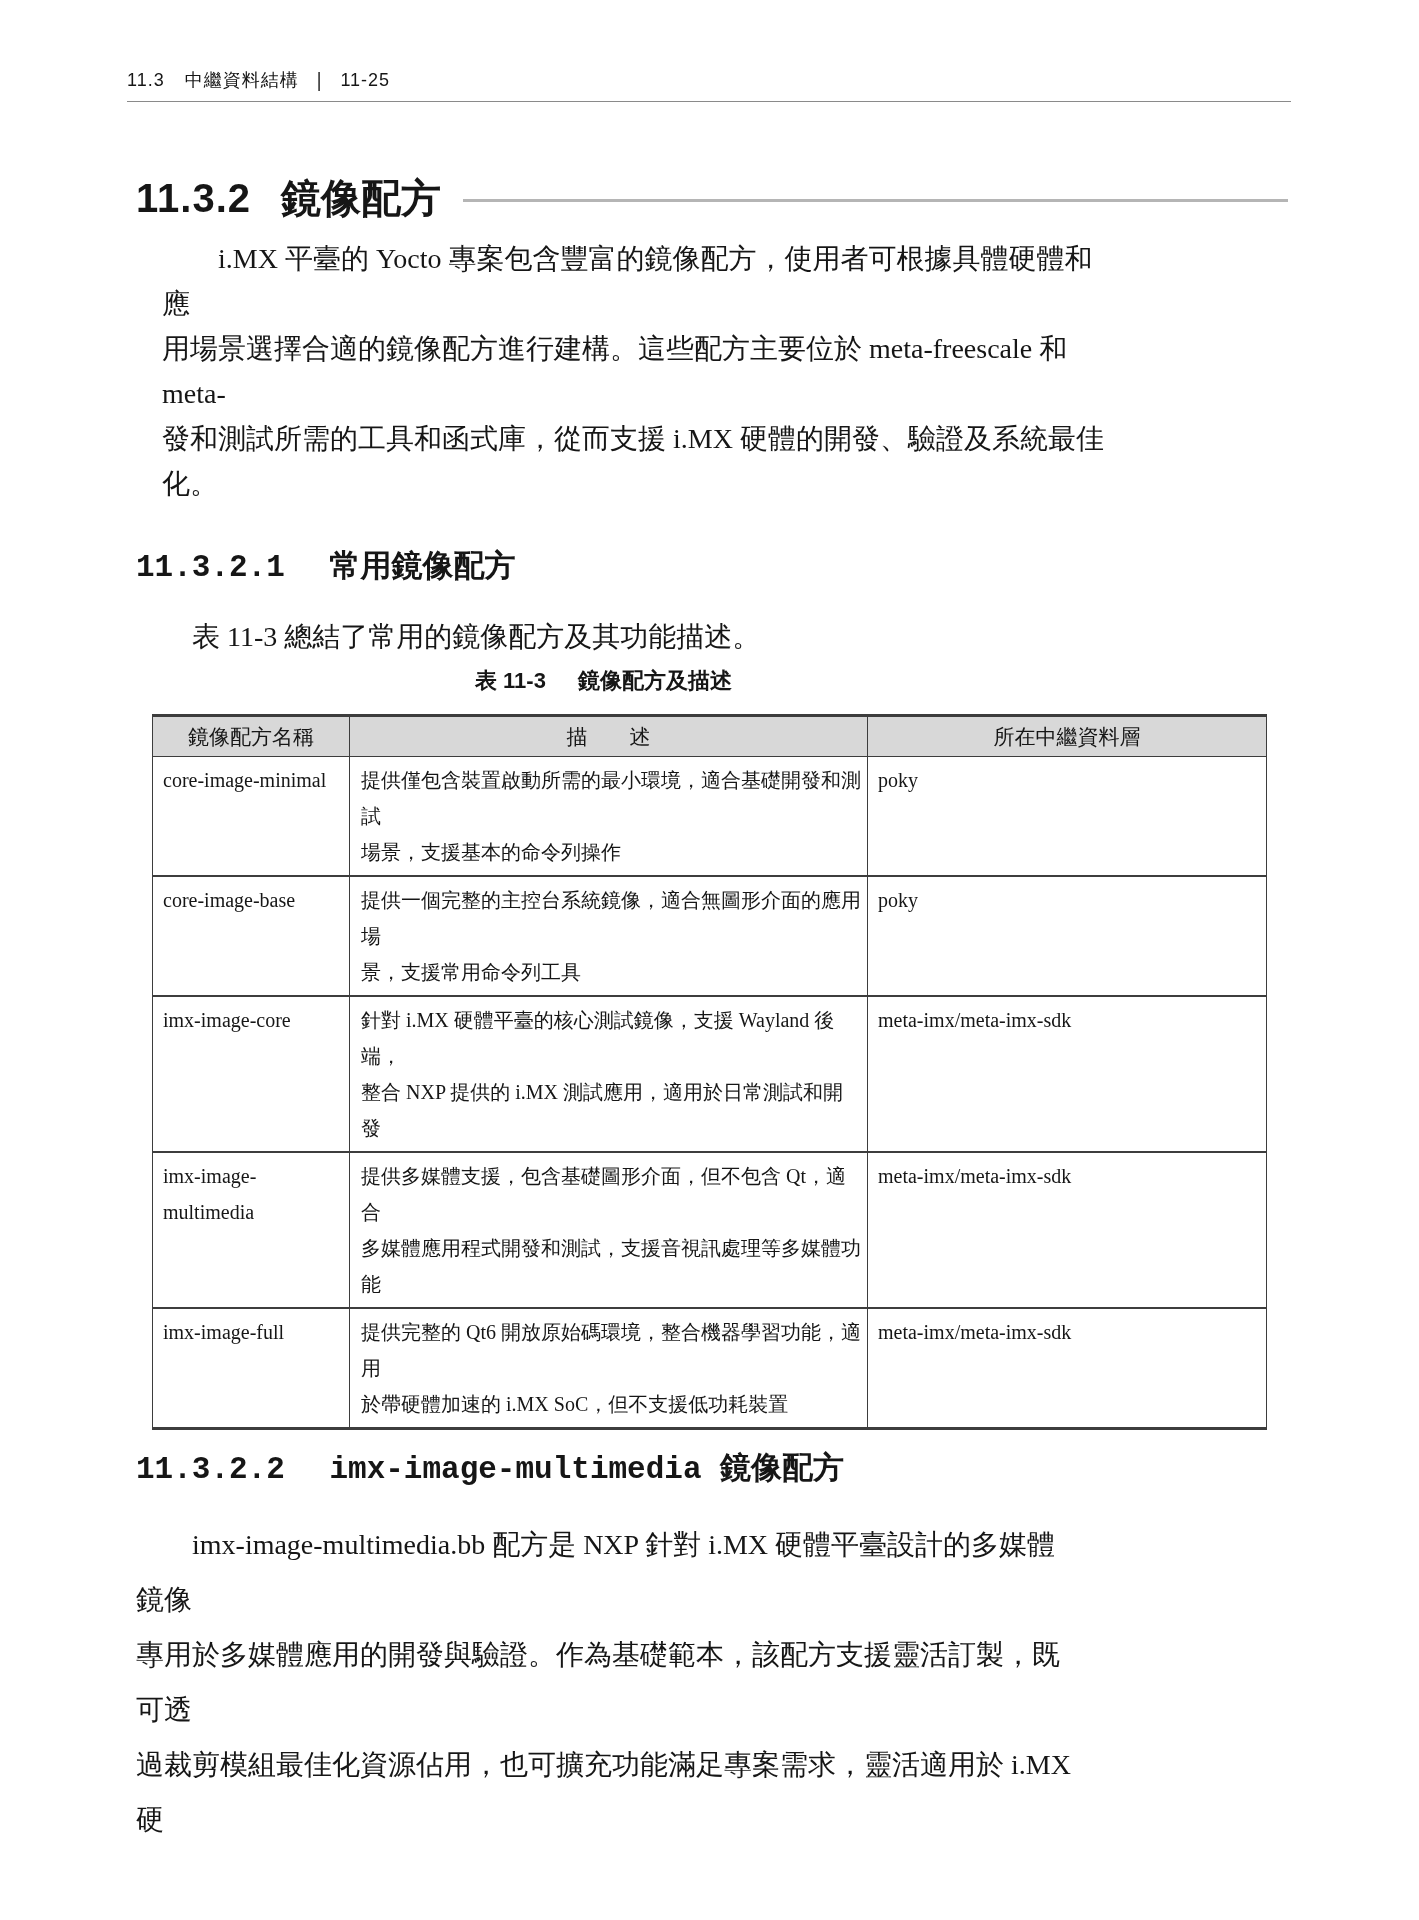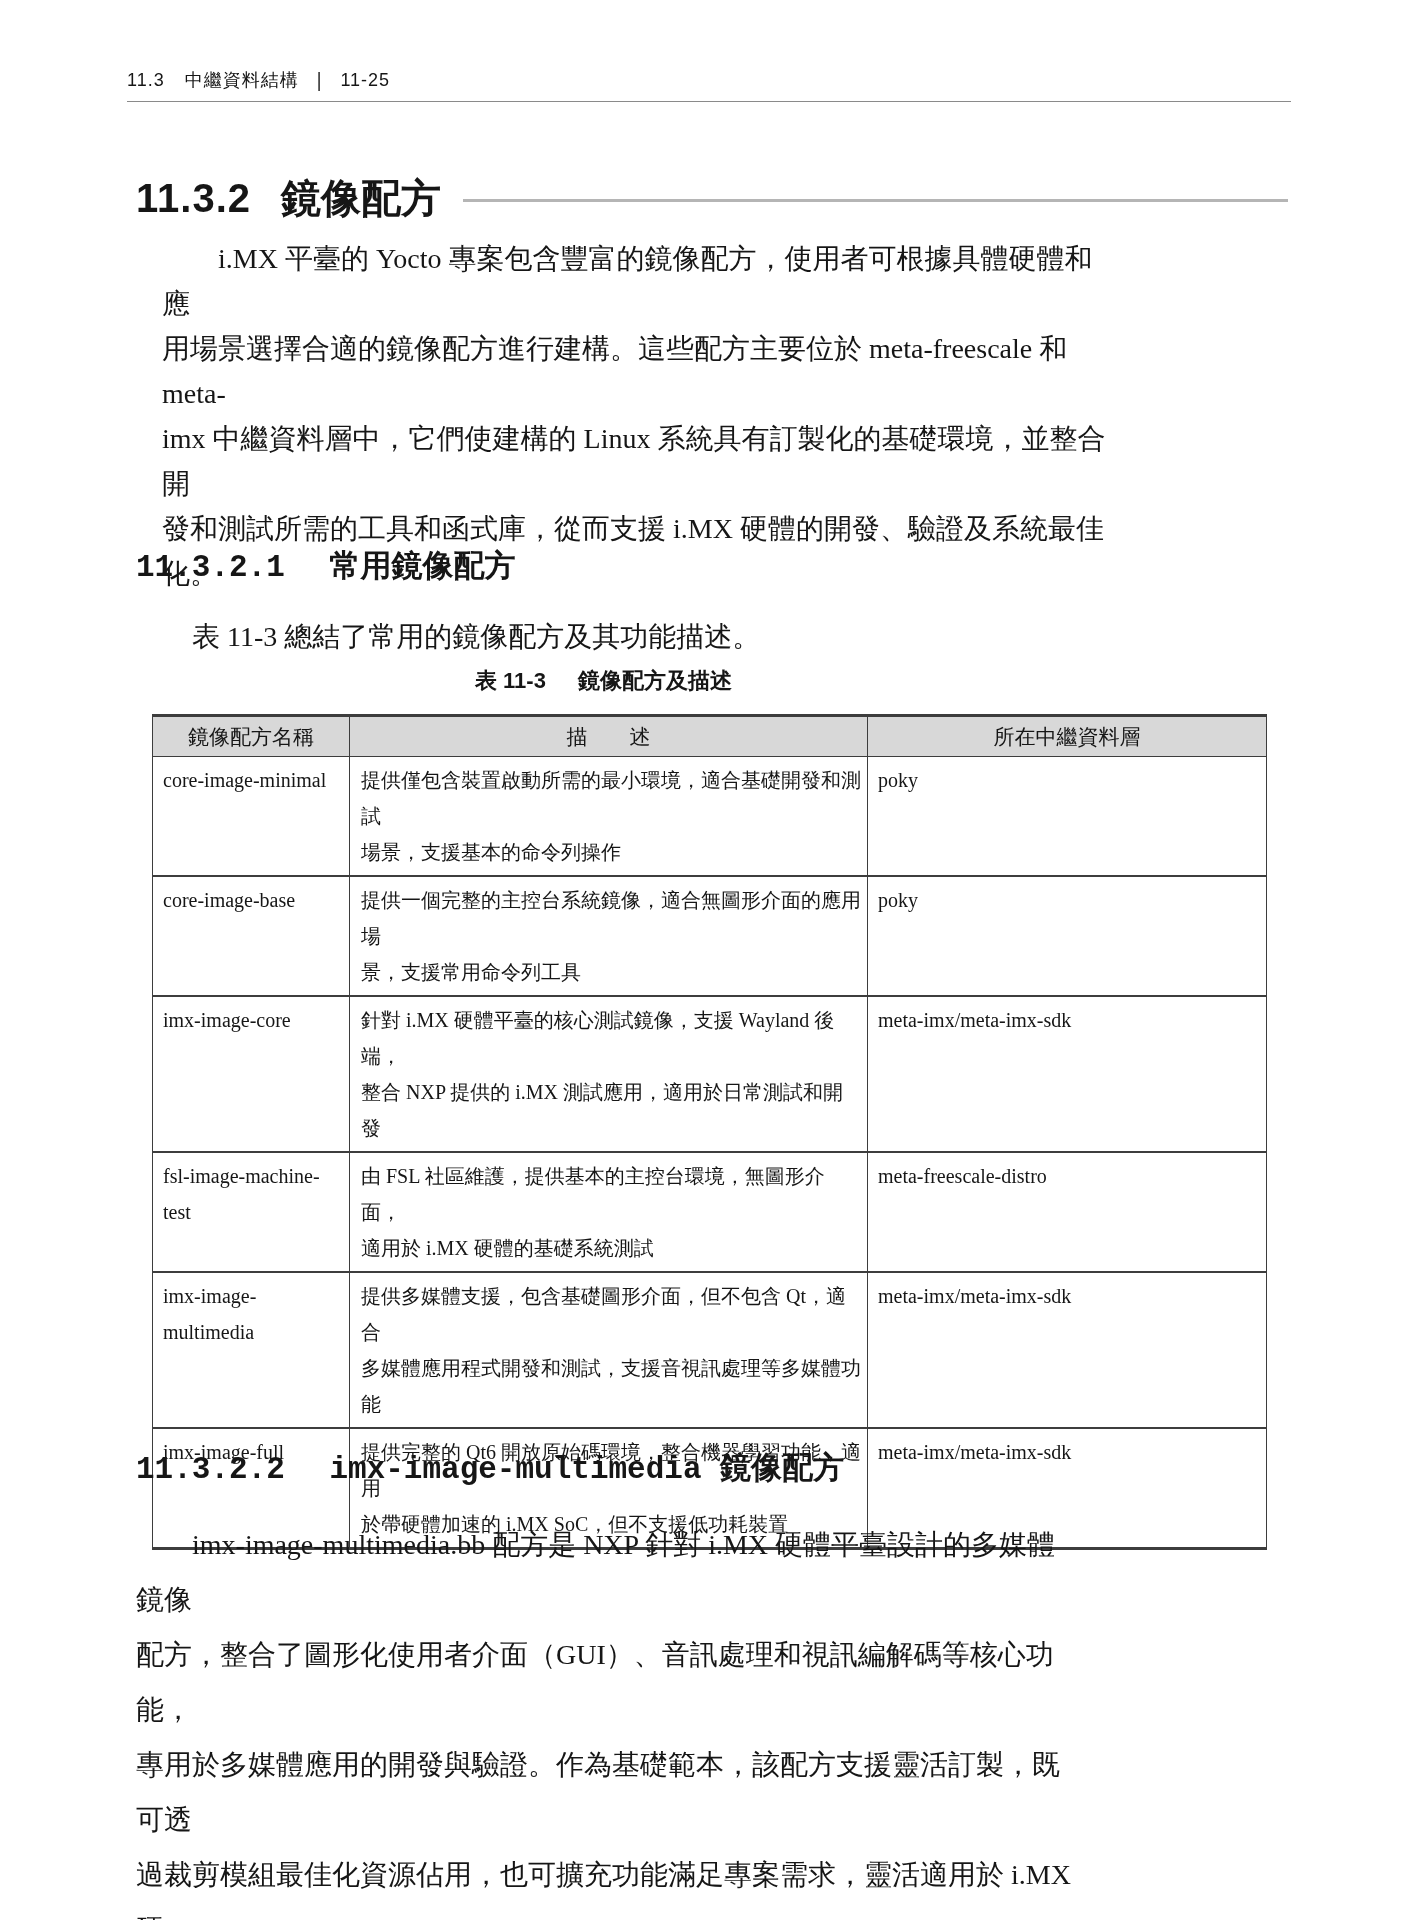--- a/index.html
+++ b/index.html
@@ -96,21 +96,20 @@
 
 <div class="h2">
   <span class="h2-num">11.3.2</span>
   <span class="h2-title">鏡像配方</span>
   <span class="h2-line"></span>
 </div>
 
 <div class="para p1">
     <div>i.MX 平臺的 Yocto 專案包含豐富的鏡像配方，使用者可根據具體硬體和應</div>
     <div>用場景選擇合適的鏡像配方進行建構。這些配方主要位於 meta-freescale 和 meta-</div>
-    <div>imx 中繼資料層中，它們使建構的 Linux 系統具有訂製化的基礎環境，並整合開</div>
     <div>發和測試所需的工具和函式庫，從而支援 i.MX 硬體的開發、驗證及系統最佳化。</div>
   </div>
 
 <div class="h3 h3-1">
   <span>11.3.2.1</span>
   <span class="h3-title">常用鏡像配方</span>
 </div>
 
 <div class="para p2">表 11-3 總結了常用的鏡像配方及其功能描述。</div>
 
@@ -151,28 +150,20 @@
     </tr>
     <tr>
       <td class="cell-name">imx-image-core</td>
       <td class="cell-desc">
           <div>針對 i.MX 硬體平臺的核心測試鏡像，支援 Wayland 後端，</div>
           <div>整合 NXP 提供的 i.MX 測試應用，適用於日常測試和開發</div>
         </td>
       <td class="cell-layer">meta-imx/meta-imx-sdk</td>
     </tr>
     <tr>
-      <td class="cell-name">fsl-image-machine-test</td>
-      <td class="cell-desc">
-          <div>由 FSL 社區維護，提供基本的主控台環境，無圖形介面，</div>
-          <div>適用於 i.MX 硬體的基礎系統測試</div>
-        </td>
-      <td class="cell-layer">meta-freescale-distro</td>
-    </tr>
-    <tr>
       <td class="cell-name">imx-image-multimedia</td>
       <td class="cell-desc">
           <div>提供多媒體支援，包含基礎圖形介面，但不包含 Qt，適合</div>
           <div>多媒體應用程式開發和測試，支援音視訊處理等多媒體功能</div>
         </td>
       <td class="cell-layer">meta-imx/meta-imx-sdk</td>
     </tr>
     <tr>
       <td class="cell-name">imx-image-full</td>
       <td class="cell-desc">
@@ -184,16 +175,15 @@
   </tbody>
 </table>
 
 <div class="h3 h3-2">
   <span>11.3.2.2</span>
   <span class="h3-title">imx-image-multimedia 鏡像配方</span>
 </div>
 
 <div class="para p3">
     <div>imx-image-multimedia.bb 配方是 NXP 針對 i.MX 硬體平臺設計的多媒體鏡像</div>
-    <div>配方，整合了圖形化使用者介面（GUI）、音訊處理和視訊編解碼等核心功能，</div>
     <div>專用於多媒體應用的開發與驗證。作為基礎範本，該配方支援靈活訂製，既可透</div>
     <div>過裁剪模組最佳化資源佔用，也可擴充功能滿足專案需求，靈活適用於 i.MX 硬</div>
   </div>
 
 </body></html>

